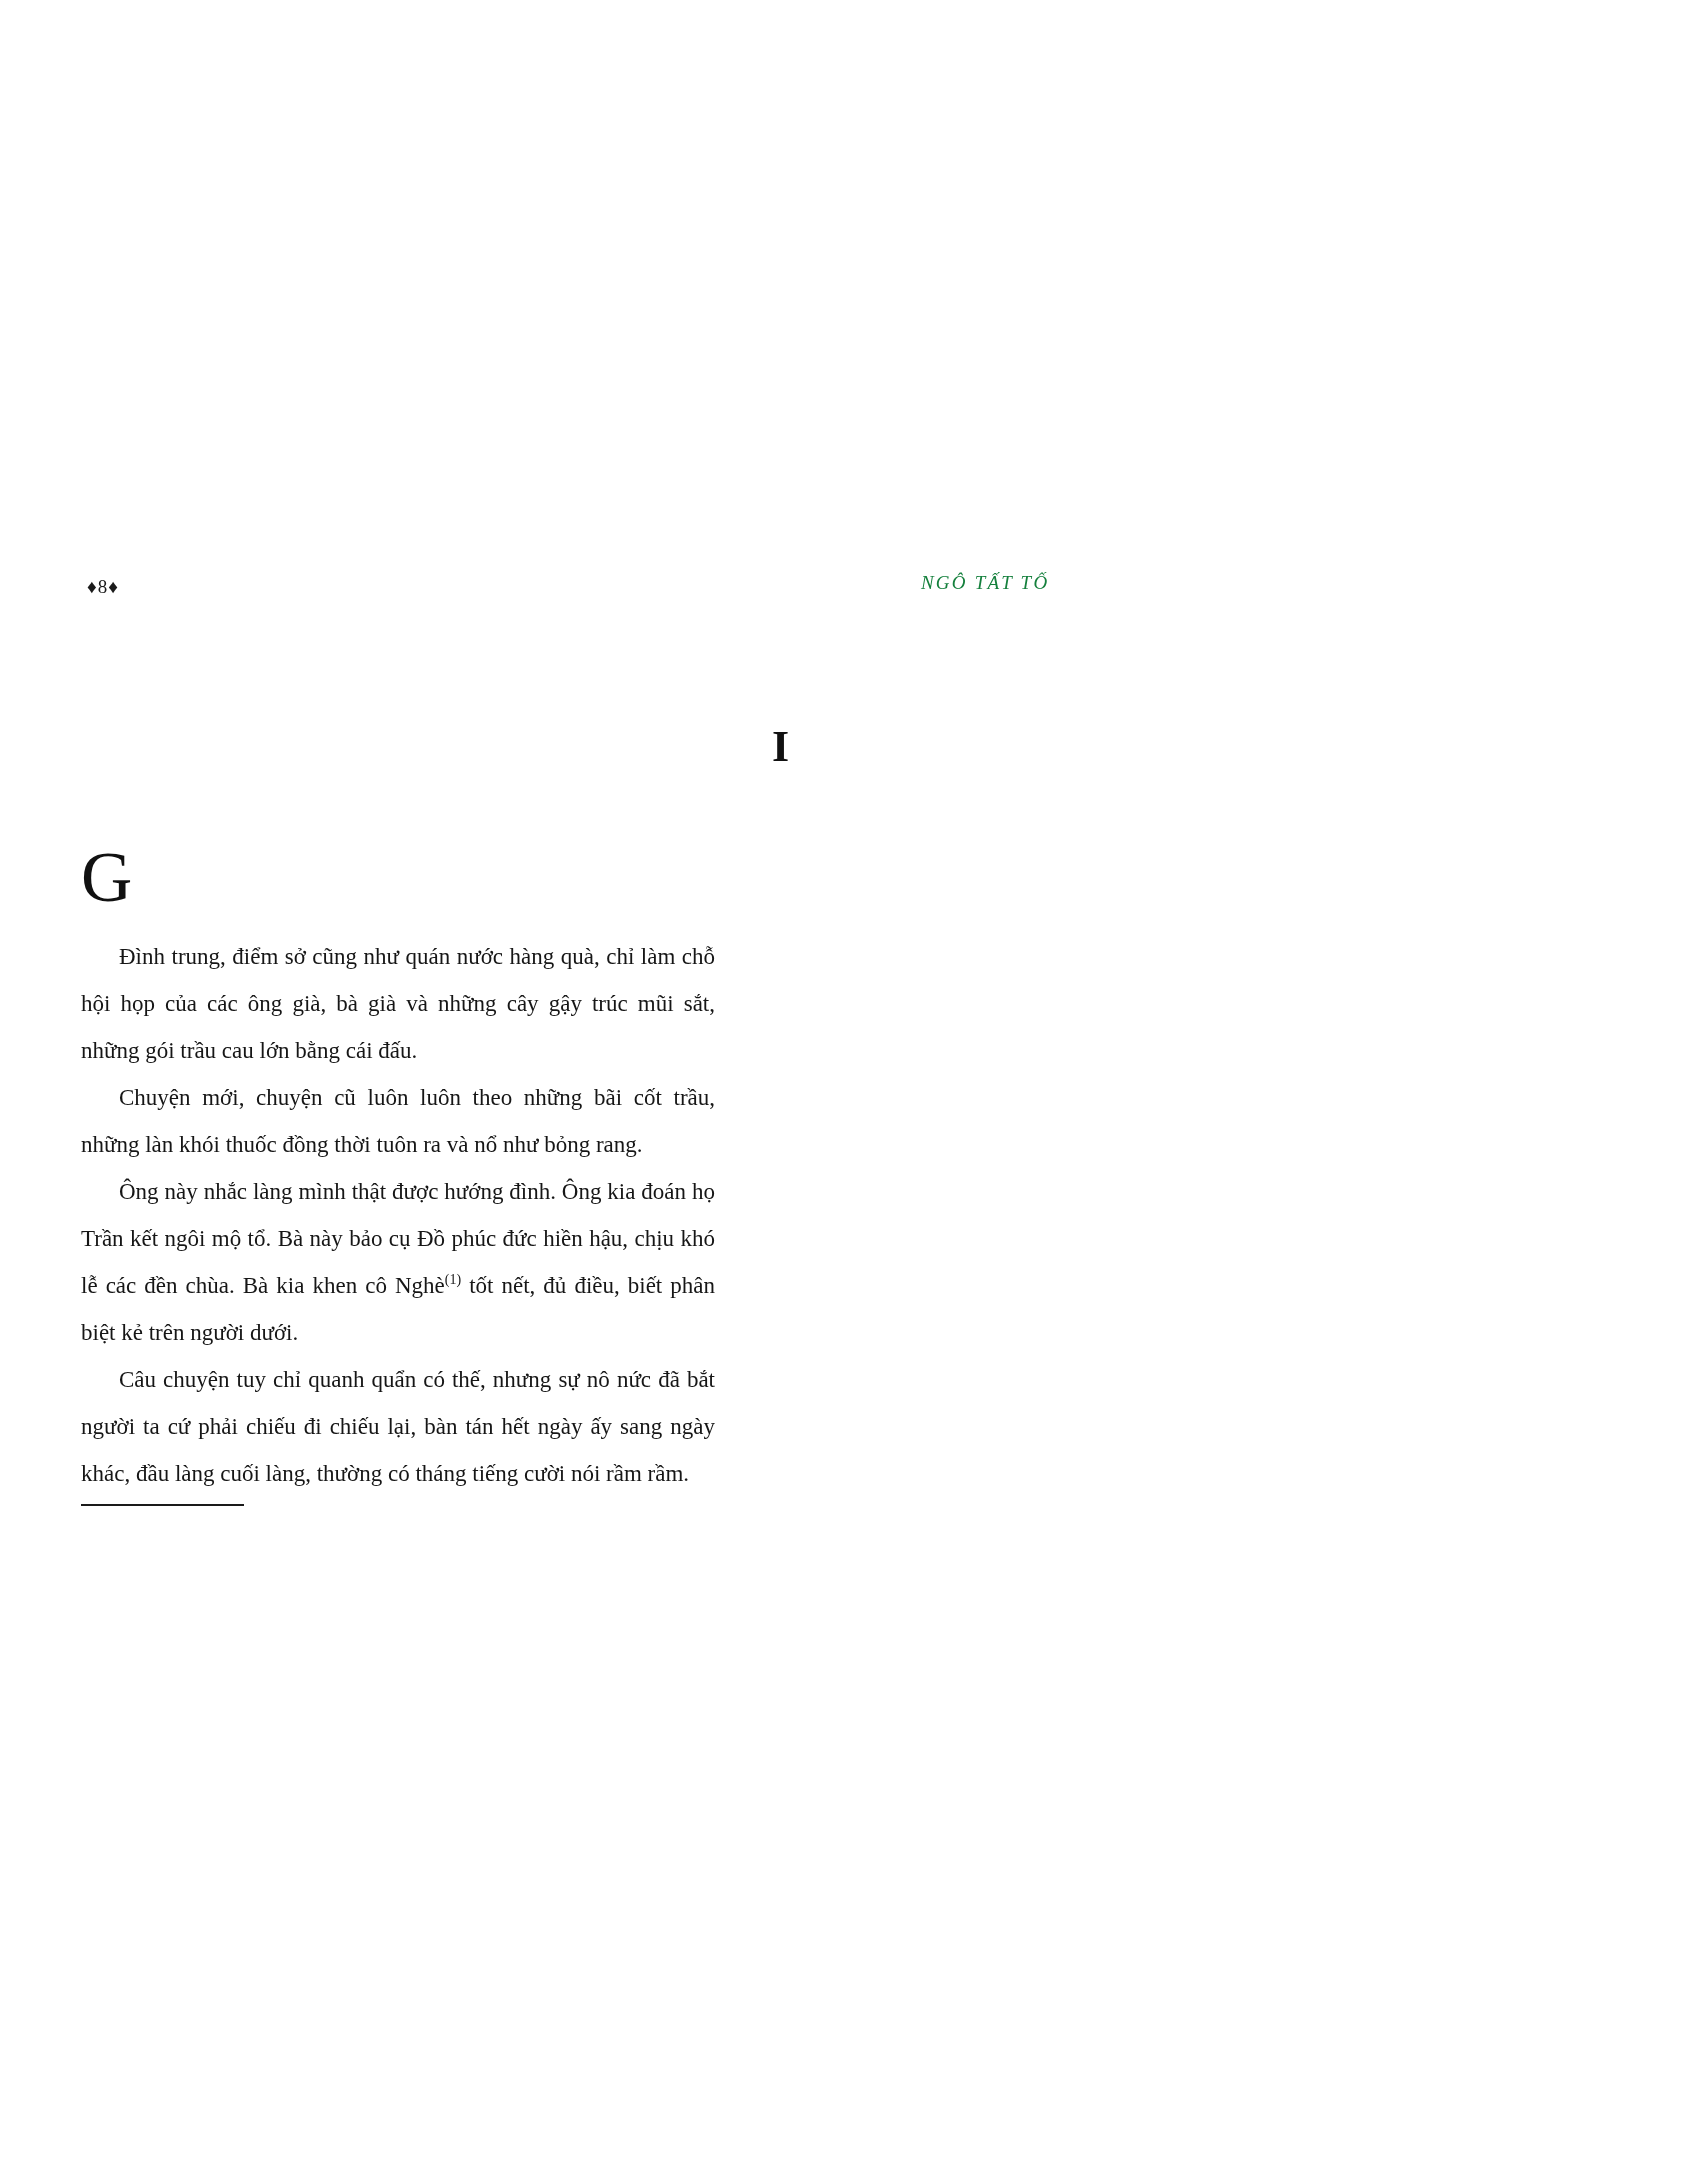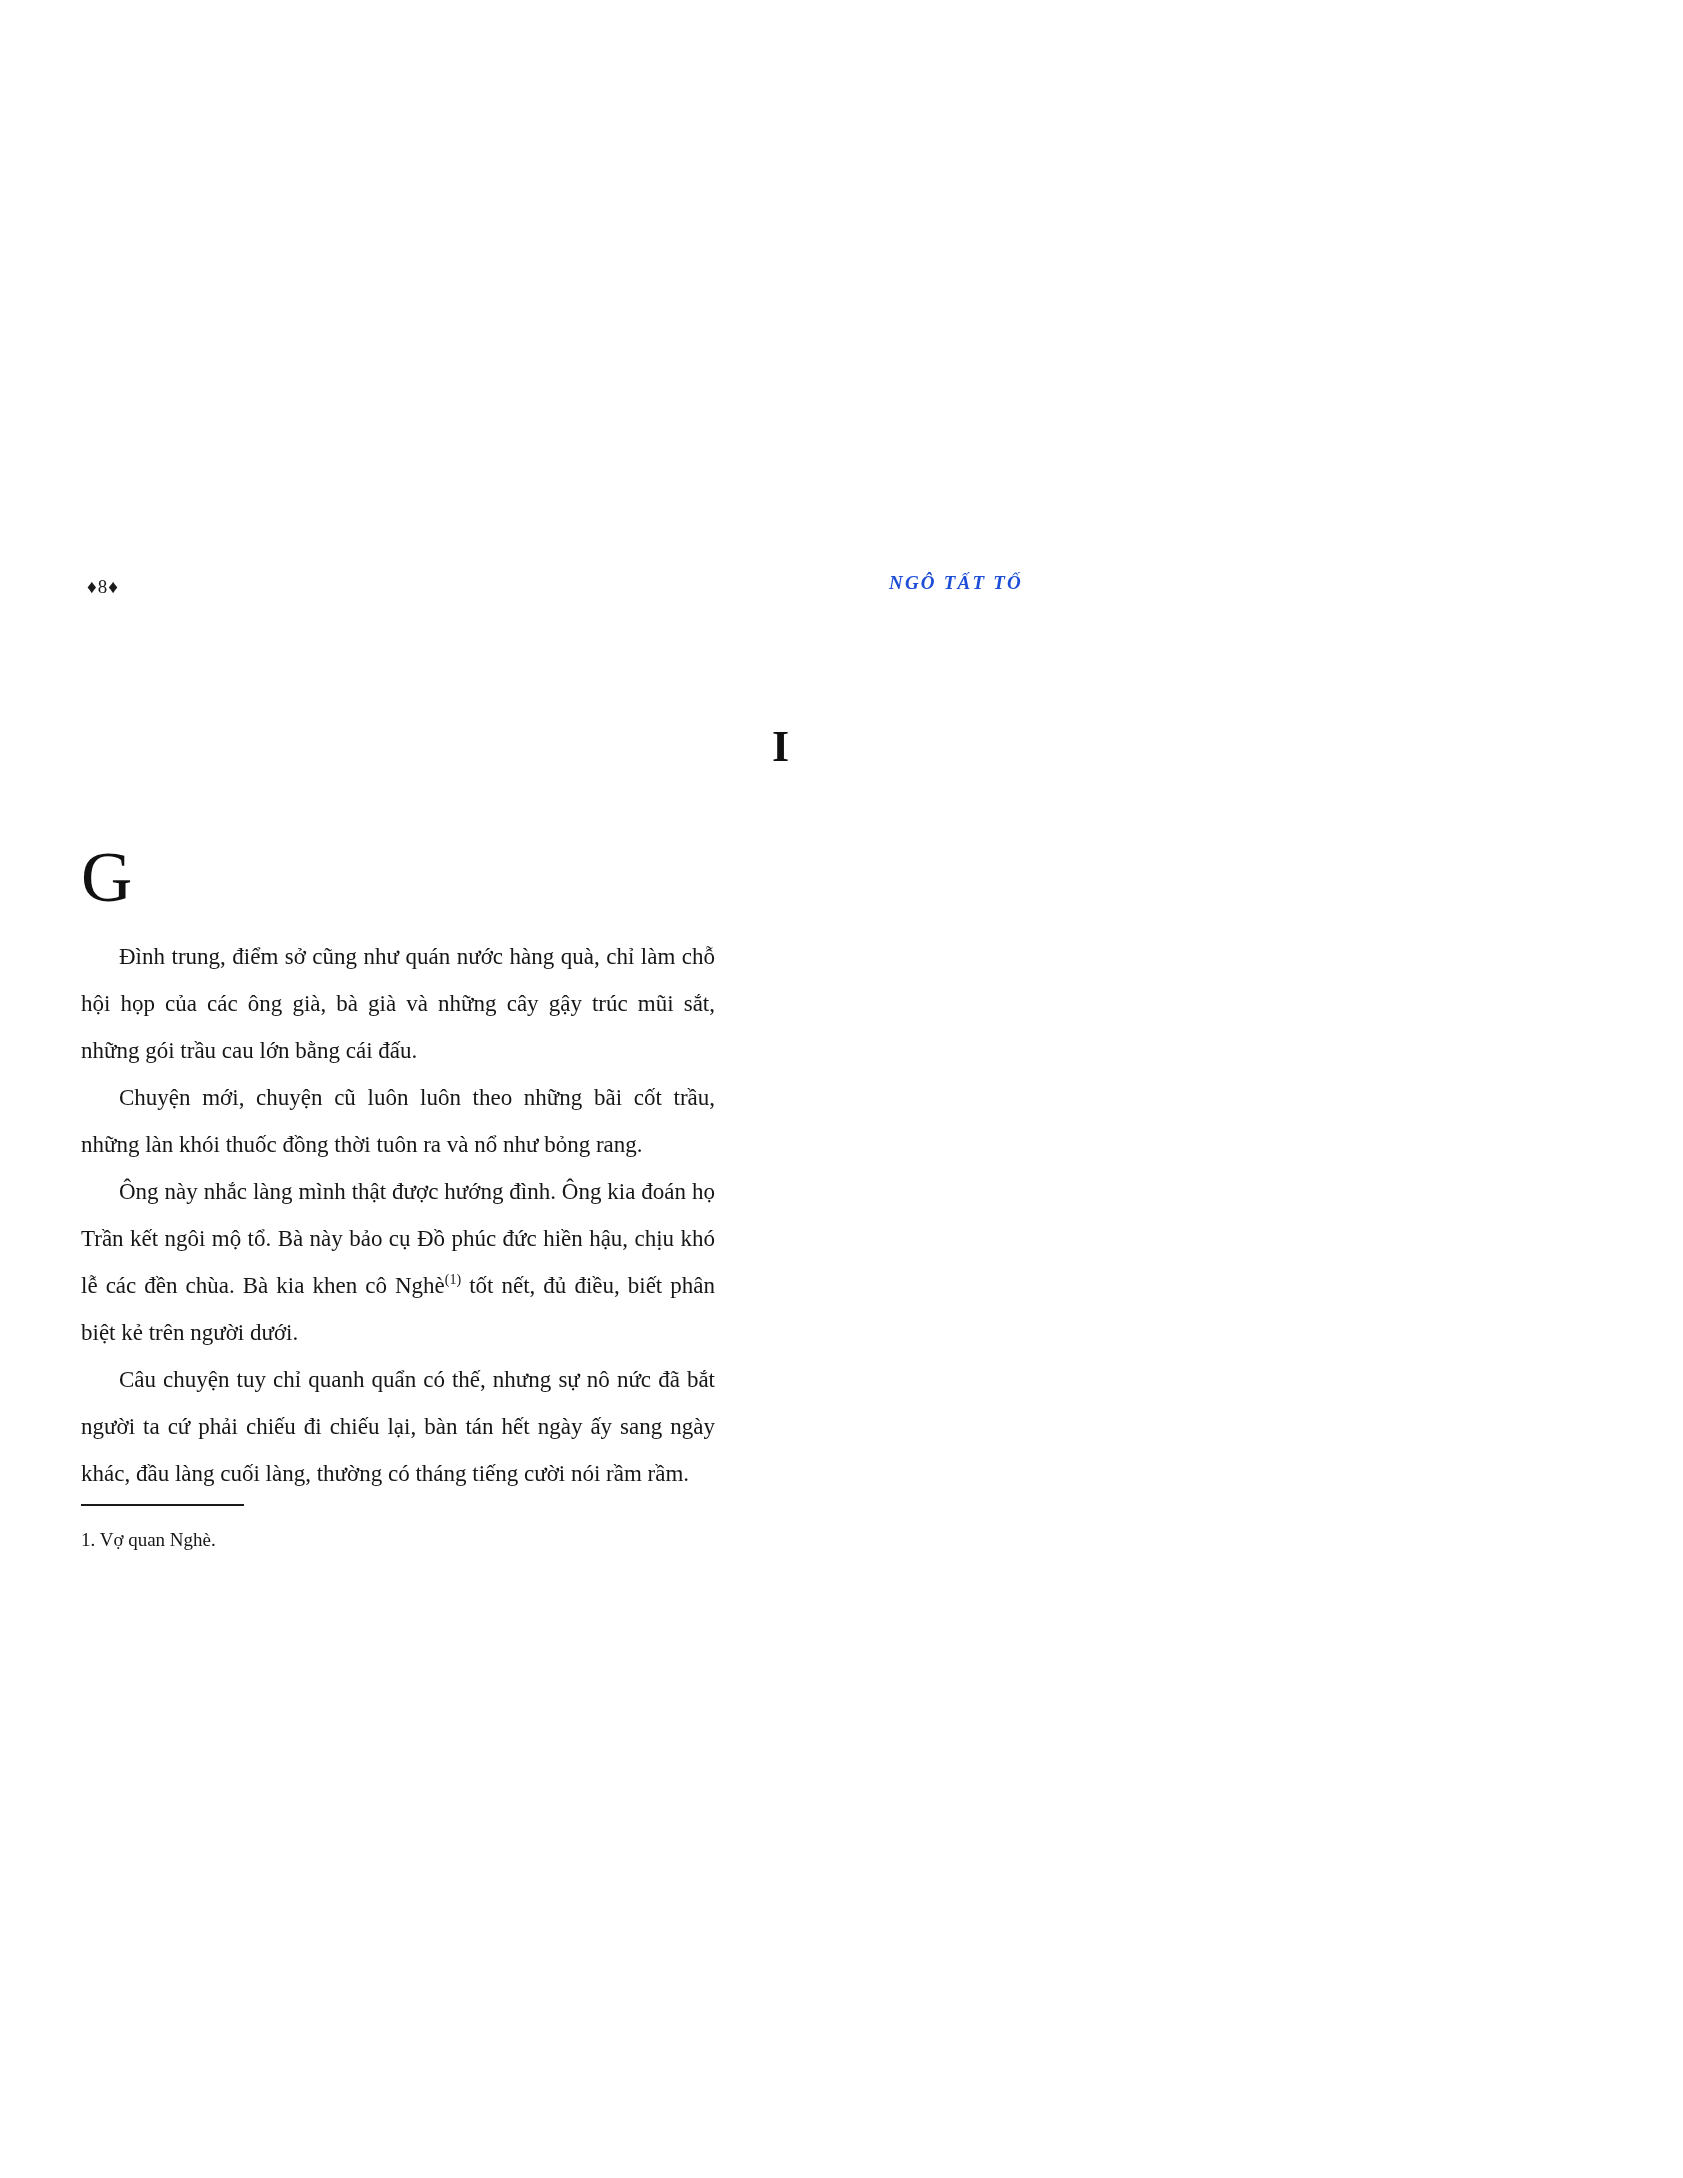--- a/index.html
+++ b/index.html
@@ -29,29 +29,28 @@
     letter-spacing: 1px;
     color: #1b1b1b;
     white-space: nowrap;
   }
   .folio-left {
     left: 87px;
     top: 576px;
   }
   .running-title {
     position: absolute;
-    left: 889px;
+    left: 921px;
     top: 572px;
     font-family: "Liberation Serif", serif;
     font-style: italic;
     font-size: 19px;
     letter-spacing: 2.2px;
-    color: #1d4ed8;
+    color: #15803d;
     white-space: nowrap;
-    font-weight: bold;
   }
 
   
   .page-left {
     position: absolute;
     left: 0;
     top: 0;
     width: 842px;
     height: 2178px;
   }
@@ -166,16 +165,15 @@
     <p class="para">Chuyện mới, chuyện cũ luôn luôn theo những bãi cốt trầu, những làn khói thuốc đồng thời tuôn ra và nổ như bỏng rang.</p>
 
     <p class="para"><span>Ông này nhắc làng mình thật được hướng đình. Ông kia đoán họ Trần kết ngôi mộ tổ. Bà này bảo cụ Đồ phúc đức hiền hậu, chịu khó lễ các đền chùa. Bà kia khen cô Nghè</span><sup class="fn">(1)</sup><span> tốt nết, đủ điều, biết phân biệt kẻ trên người dưới.</span></p>
 
 
     <p class="para">Câu chuyện tuy chỉ quanh quẩn có thế, nhưng sự nô nức đã bắt người ta cứ phải chiếu đi chiếu lại, bàn tán hết ngày ấy sang ngày khác, đầu làng cuối làng, thường có tháng tiếng cười nói rầm rầm.</p>
 
   </div>
 
   <div class="footnote-rule"></div>
-  <div class="footnote">1. Vợ quan Nghè.</div>
 
 </div>
 
 
 </body></html>

